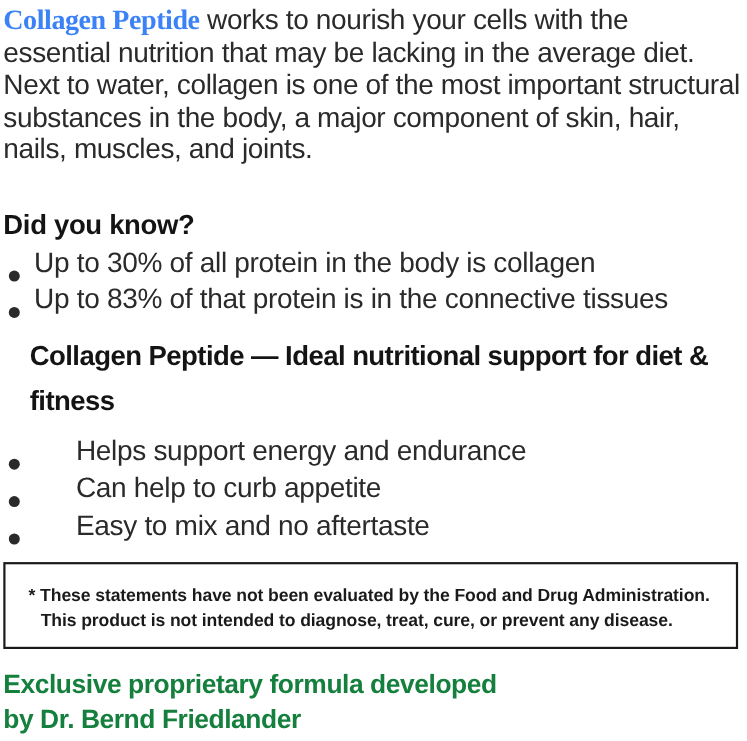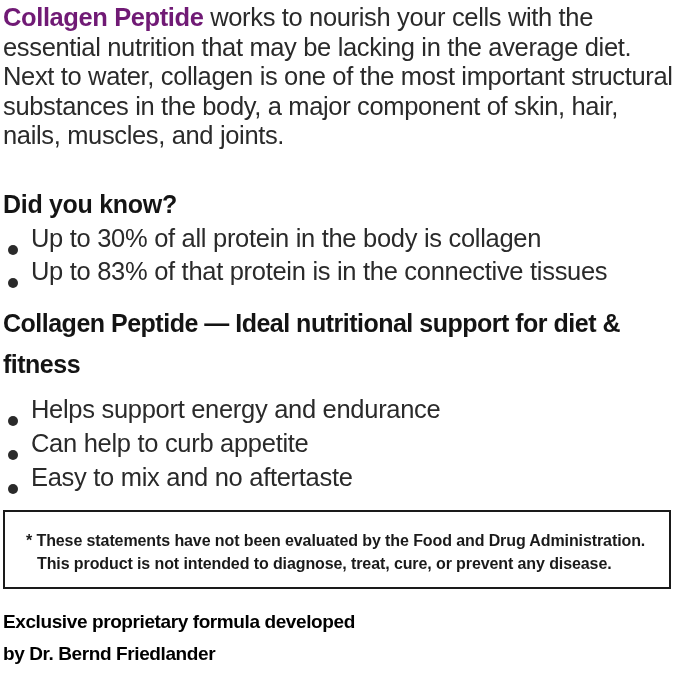--- a/index.html
+++ b/index.html
@@ -19,60 +19,63 @@
   
   .intro {
     font-size: 25.5px;
     line-height: 29.5px;
     letter-spacing: -0.35px;
     color: #2a2a2a;
     margin-bottom: 21px;
   }
   .intro strong {
     font-weight: 700;
-    color: #701a75;
+    color: #3b82f6;
     letter-spacing: -0.4px;
+    font-family: Liberation Serif, serif;
   }
   
   .h-dyk {
     font-size: 25px;
     font-weight: 700;
     letter-spacing: -0.3px;
     color: #141414;
     line-height: 28px;
     margin-bottom: 4px;
     margin-top: 39px;
   }
   .h-benefits {
     font-size: 25px;
     font-weight: 700;
     letter-spacing: -0.5px;
     color: #141414;
     line-height: 41px;
     margin-top: 15px;
     margin-bottom: 7px;
+    margin-left: 24px;
   }
   .h-benefits span { display: block; white-space: nowrap; }
   
   ul.bullets {
     list-style: none;
   }
   ul.bullets li {
     display: flex;
     align-items: flex-end;
     color: #2a2a2a;
     letter-spacing: -0.3px;
   }
   ul.dyk-list li {
     font-size: 25.5px;
     line-height: 33px;
   }
   ul.benefit-list li {
     font-size: 25.5px;
     line-height: 34px;
+    gap: 38px;
   }
   .dot {
     flex: none;
     width: 10px;
     height: 10px;
     border-radius: 50%;
     background: #2a2a2a;
     margin: 11px 13px 0 5px;
   }
   
@@ -85,25 +88,25 @@
     font-size: 16px;
     font-weight: 700;
     line-height: 23.5px;
     letter-spacing: -0.1px;
     color: #1a1a1a;
   }
   .fda-box .l2 { padding-left: 11px; }
   
   .credit {
     margin-top: 17px;
-    font-size: 19px;
+    font-size: 24px;
     font-weight: 700;
     letter-spacing: -0.4px;
     line-height: 32px;
-    color: #000000;
+    color: #15803d;
   }
   .credit span { display: block; white-space: nowrap; }
   .copyright {
     margin-top: 18px;
     font-size: 25px;
     font-weight: 700;
     letter-spacing: -0.2px;
     color: #141414;
     white-space: pre;
   }

